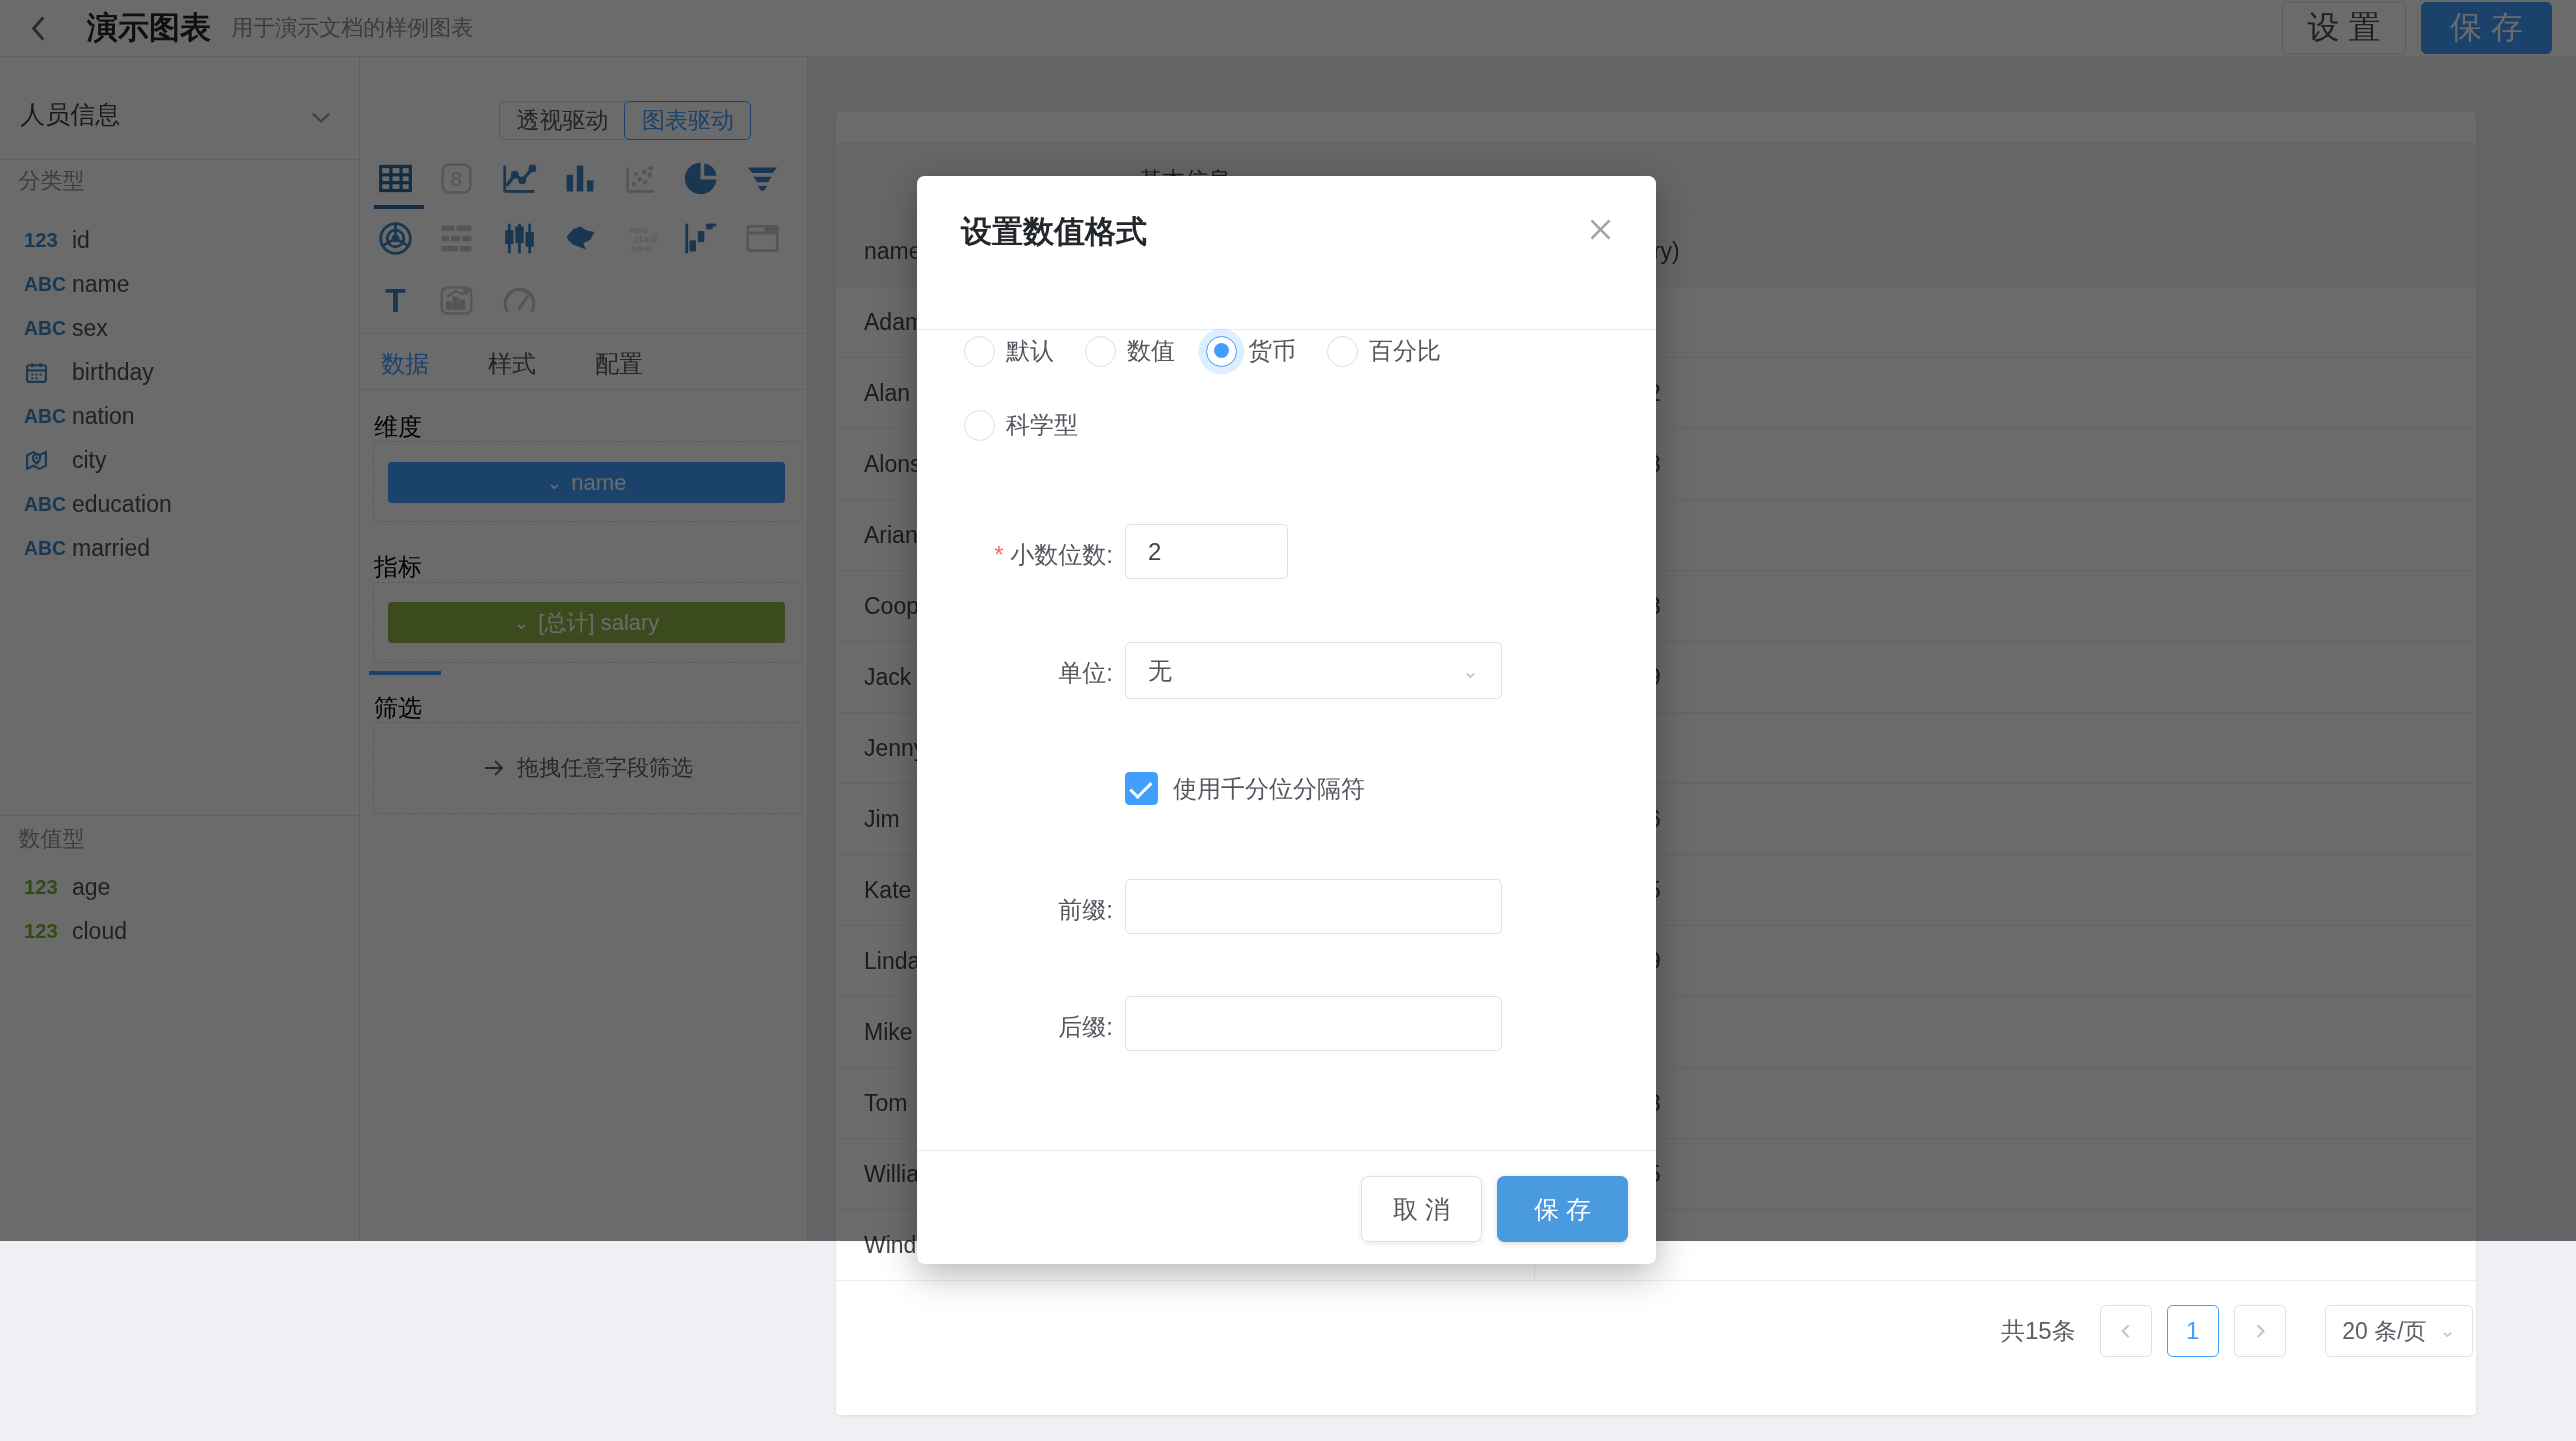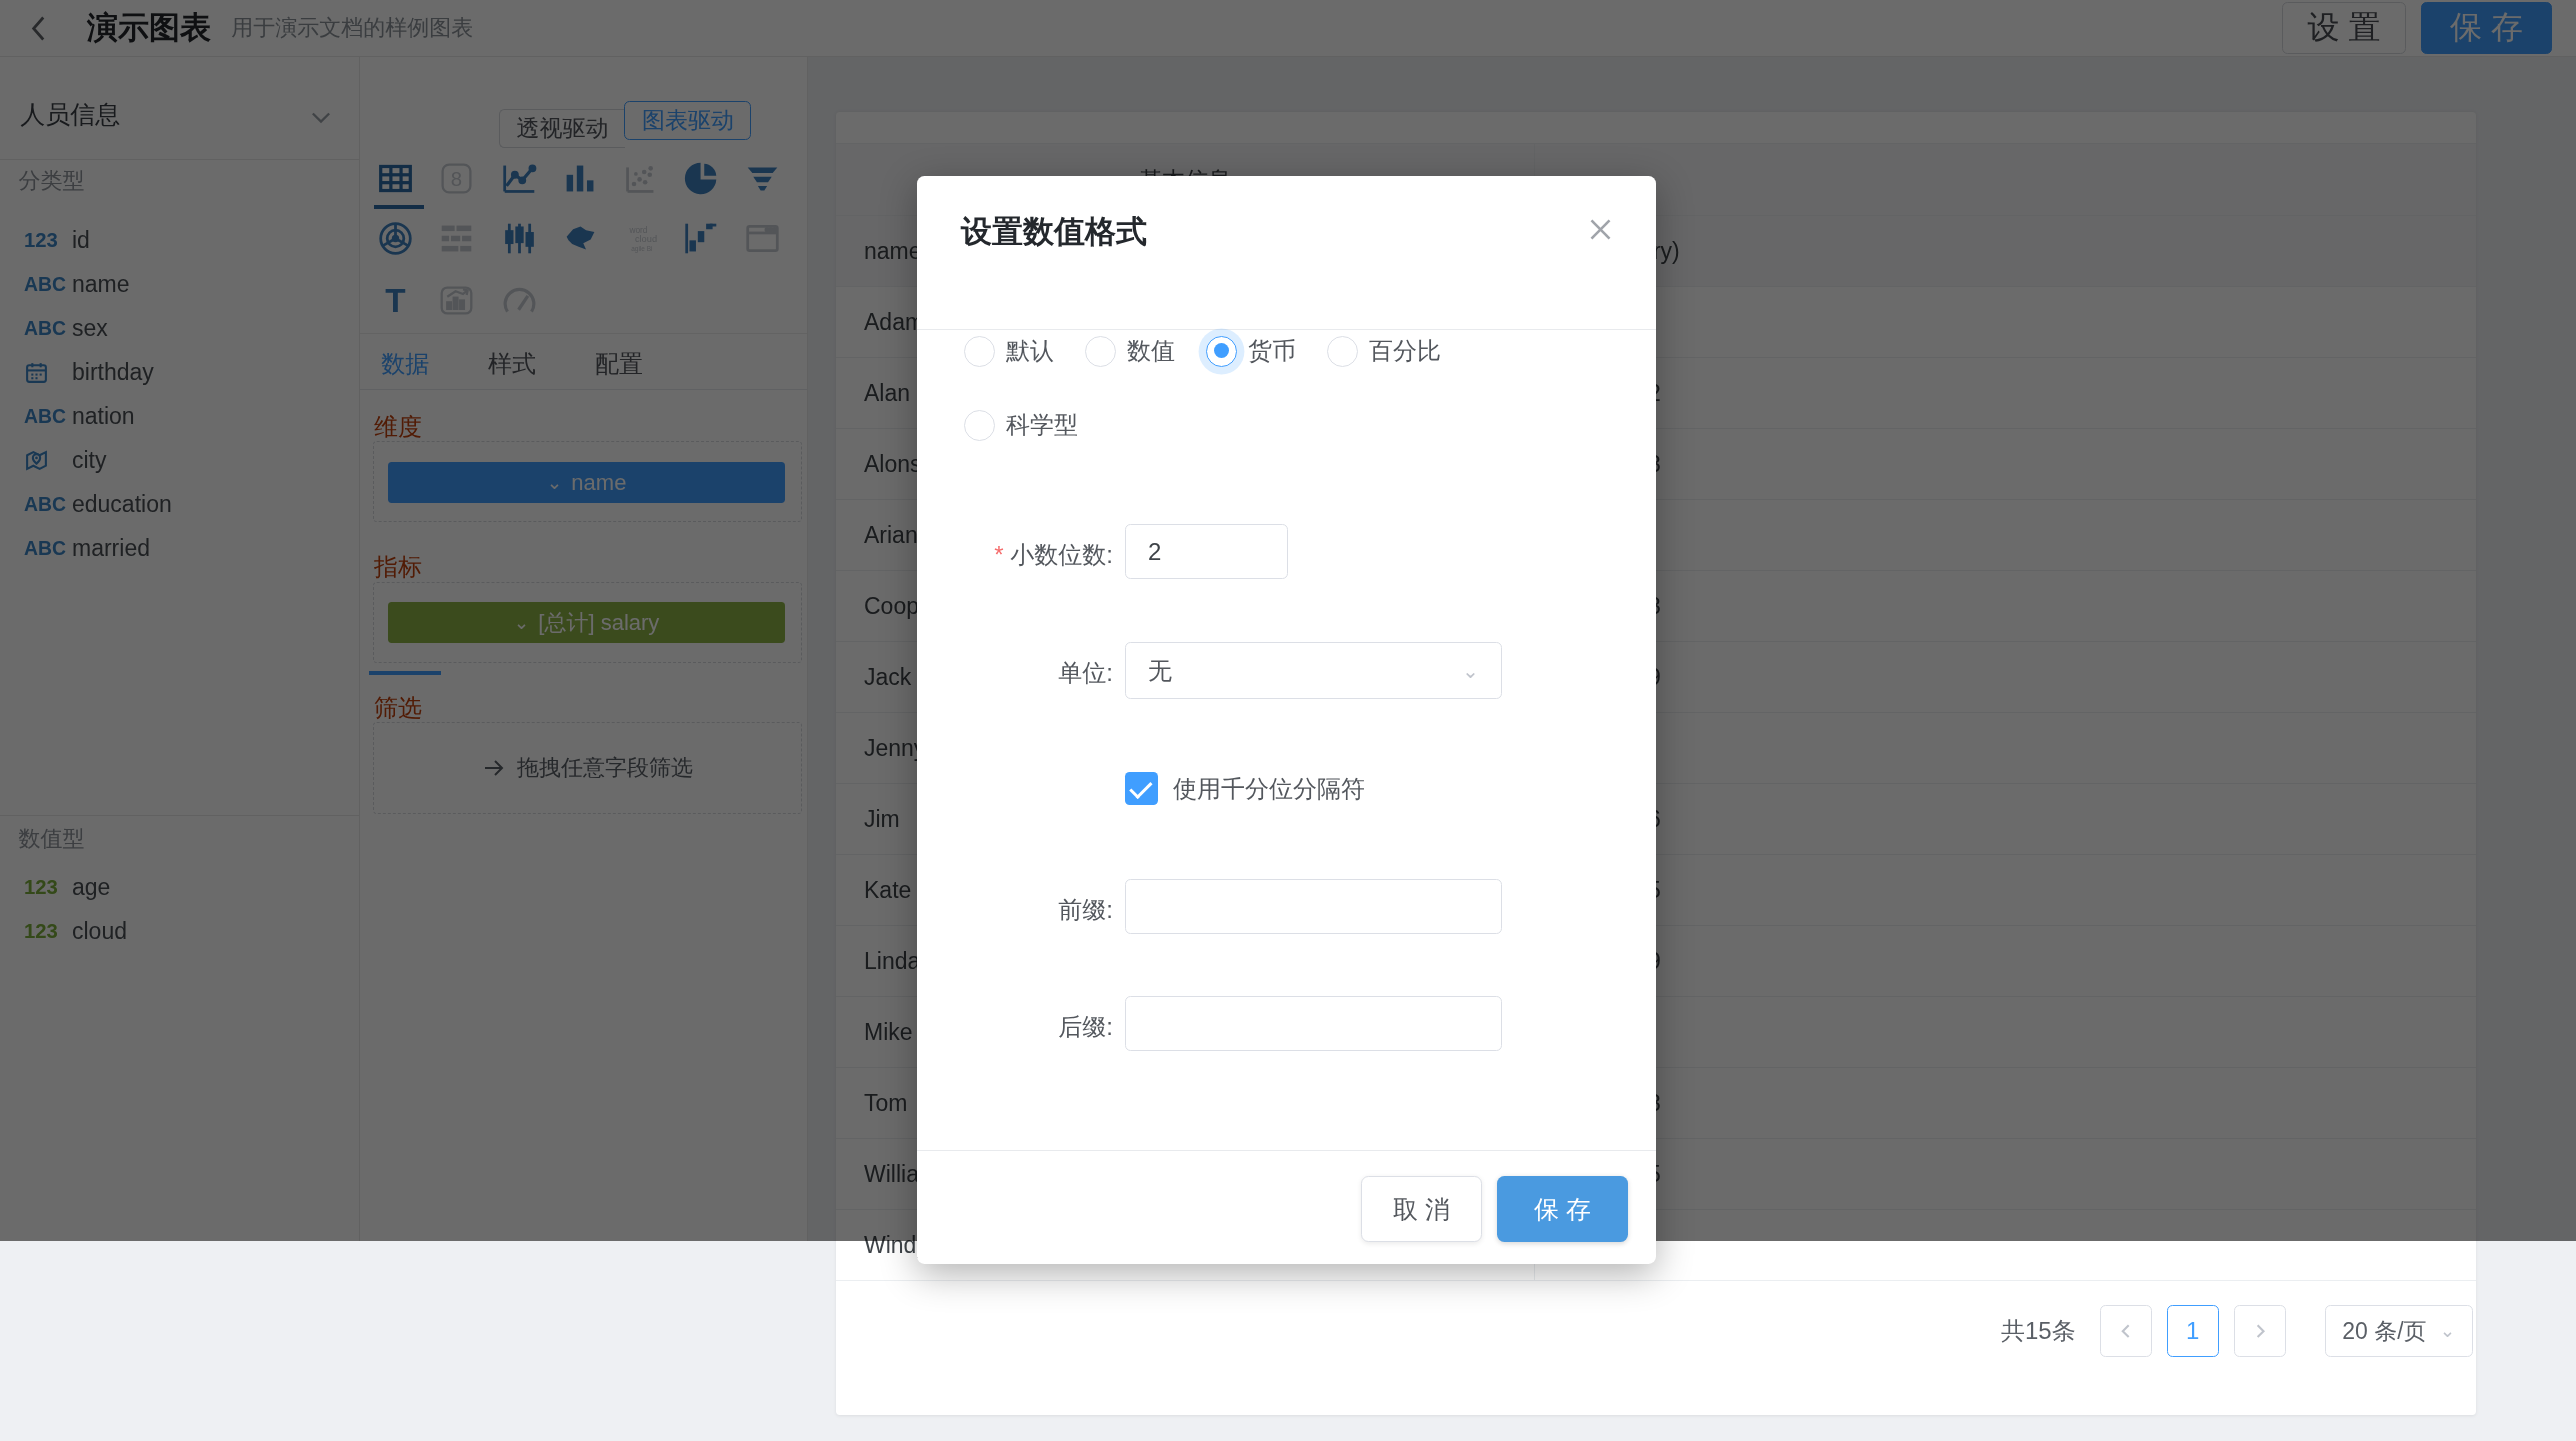--- a/index.html
+++ b/index.html
@@ -33,35 +33,35 @@
     font-size:20.3px; letter-spacing:0; }
   .fi svg { width:25px; height:25px; }
   .fi.blue { color:#3d85c6; } .fi.green { color:#7caf3c; }
   .fld-name { font-size:23px; color:#4a4f55; }
 
   
   .panel2 { position:absolute; left:360px; top:57px; width:448px; bottom:0; background:#fff;
     border-right:0.9px solid #e6e6e6; }
   .seg { position:absolute; left:139px; top:44px; display:flex; }
   .seg span { height:39px; padding:0 16.6px; display:flex; align-items:center; font-size:23px; cursor:pointer; }
-  .seg .off { border:0.9px solid #d6d9de; border-right:none; border-radius:5.5px 0 0 5.5px; color:#53575d;margin-top:8px; }
+  .seg .off { border:0.9px solid #d6d9de; border-right:none; border-radius:5.5px 0 0 5.5px; color:#53575d; }
   .seg .on { border:0.9px solid #409EFF; border-radius:5.5px; color:#409EFF; margin-left:-0.9px; }
   .grid-cell { position:absolute; width:41px; height:41px; display:flex; align-items:center;
     justify-content:center; cursor:pointer; }
   .grid-cell svg { width:37px; height:37px; }
   .c-blue { color:#3e80bf; } .c-gray { color:#c7cbd1; } .c-active { color:#2e6da6; }
   .icon-underline { position:absolute; left:14px; top:148px; width:50px; height:3.7px; background:#2e6da6; }
   .p2-div1 { position:absolute; left:0; top:276px; width:100%; height:0.9px; background:#ebebeb; }
   .tabs { position:absolute; left:0; top:285px; width:100%; height:48px; }
   .tab { position:absolute; top:0; width:74px; height:48px; text-align:center; font-size:24px;
     color:#53575d; line-height:43px; cursor:pointer; }
   .tab.active { color:#409EFF; }
   .tab-underline { position:absolute; left:9.2px; top:329px; width:72px; height:3.7px; background:#409EFF; }
   .tab-border { position:absolute; left:0; top:332px; width:100%; height:0.9px; background:#e4e7ed; }
-  .zone-label { position:absolute; left:14px; font-size:24px; color:#c2410c; }
+  .zone-label { position:absolute; left:14px; font-size:24px; color:#000000; }
   .dropzone { position:absolute; left:13px; width:429px; border:1.8px dashed #d6d9de; border-radius:3.7px; }
   .chip { position:absolute; left:28px; width:397px; height:41px; border-radius:3.7px; color:#fff;
     font-size:22px; display:flex; align-items:center; justify-content:center; gap:9.2px; cursor:pointer; }
   .chip .chev { font-size:18.5px; }
   .chip-blue { background:#409EFF; } .chip-green { background:#8CB445; }
   .filter-hint { position:absolute; left:13px; top:665px; width:429px; height:92px; display:flex;
     align-items:center; justify-content:center; gap:11px; font-size:22px; color:#5a5f66; }
 
   
   .main { position:absolute; left:808px; top:57px; right:0; bottom:0; background:#eef0f3; }

